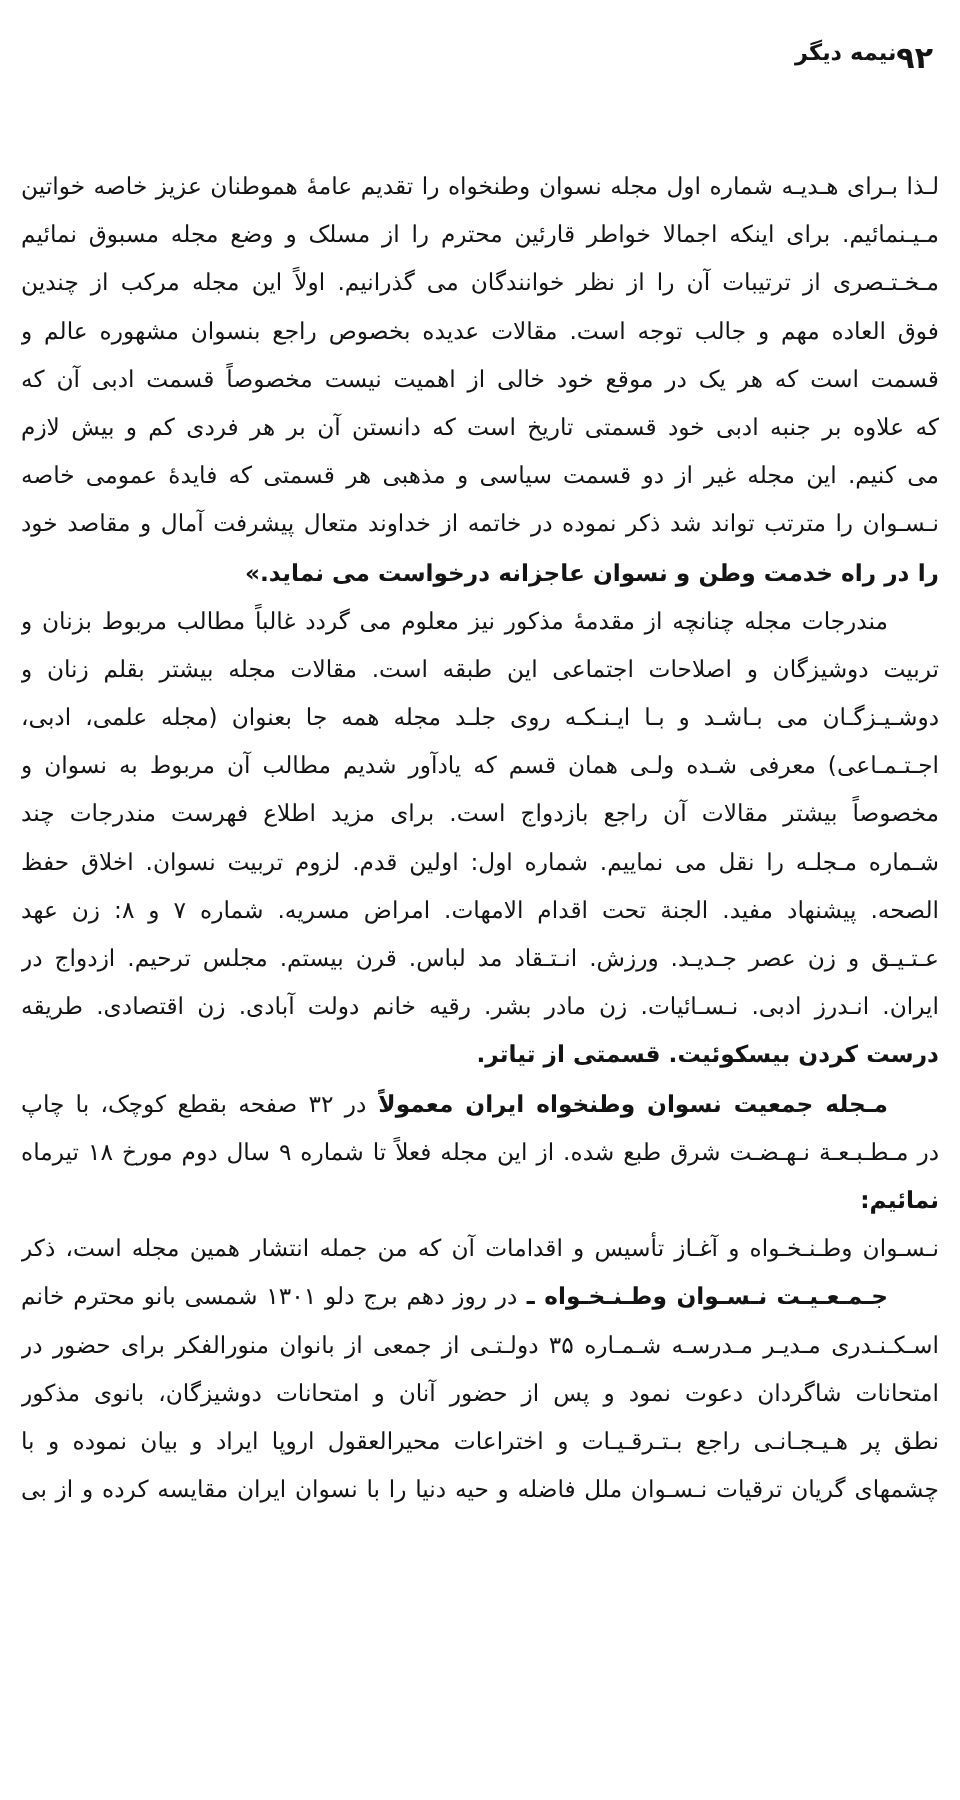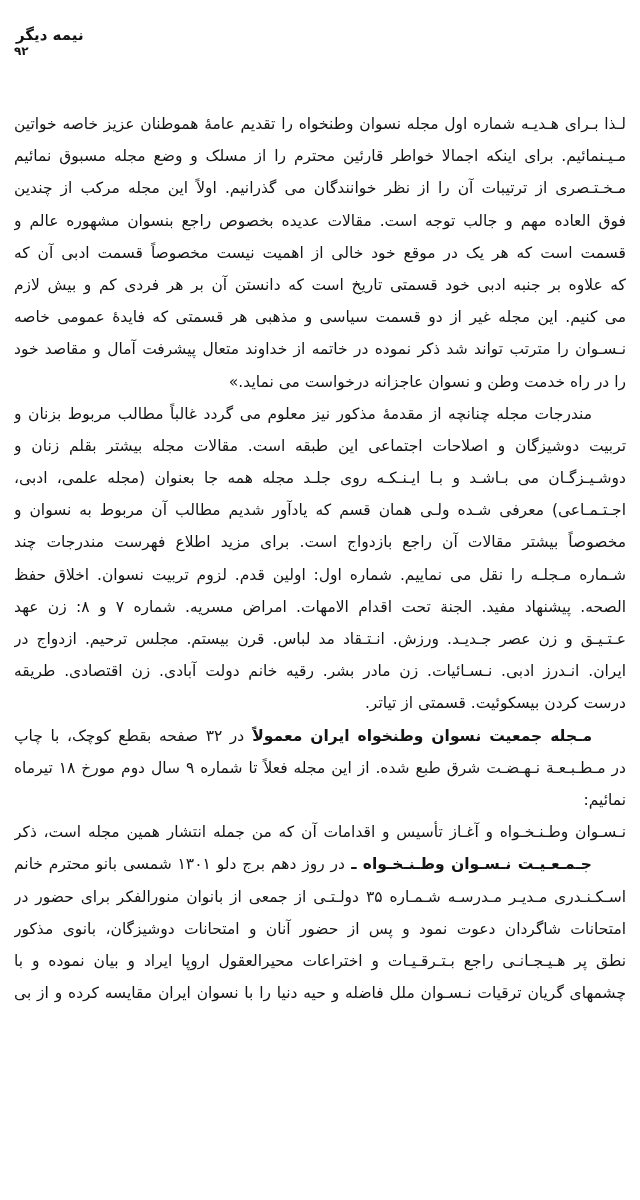--- a/index.html
+++ b/index.html
@@ -14,52 +14,53 @@
     height: 1200px;
     margin: 0 auto;
     background: #ffffff;
     color: #141414;
     overflow: hidden;
     box-sizing: border-box;
     padding: 26px 14px 0 14px;
   }
   .page-header {
     display: flex;
-    flex-direction: column;
-    justify-content: flex-start;
+    flex-direction: row;
+    justify-content: flex-end;
     align-items: flex-start;
     height: 30px;
   }
   .running-title {
     font-size: 15px;
     font-weight: bold;
     padding-left: 2px;
   }
   .page-number {
-    font-size: 12px;
+    font-size: 20px;
     font-weight: bold;
     padding-right: 4px;
     letter-spacing: 2px;
   }
   .body-text {
     direction: rtl;
     margin-top: 52px;
     font-size: 15.5px;
     line-height: 32.2px;
   }
   .para { margin: 0; }
   .line {
     text-align: justify;
     text-align-last: justify;
     height: 32.2px;
     overflow: hidden;
   }
   .line.last {
     text-align: center;
     text-align-last: right;
+    font-weight: bold;
   }
   .line.indent {
     padding-right: 34px;
   }
   .bold { font-weight: bold; }
 </style>
 </head>
 <body>
 
 <div class="page">

